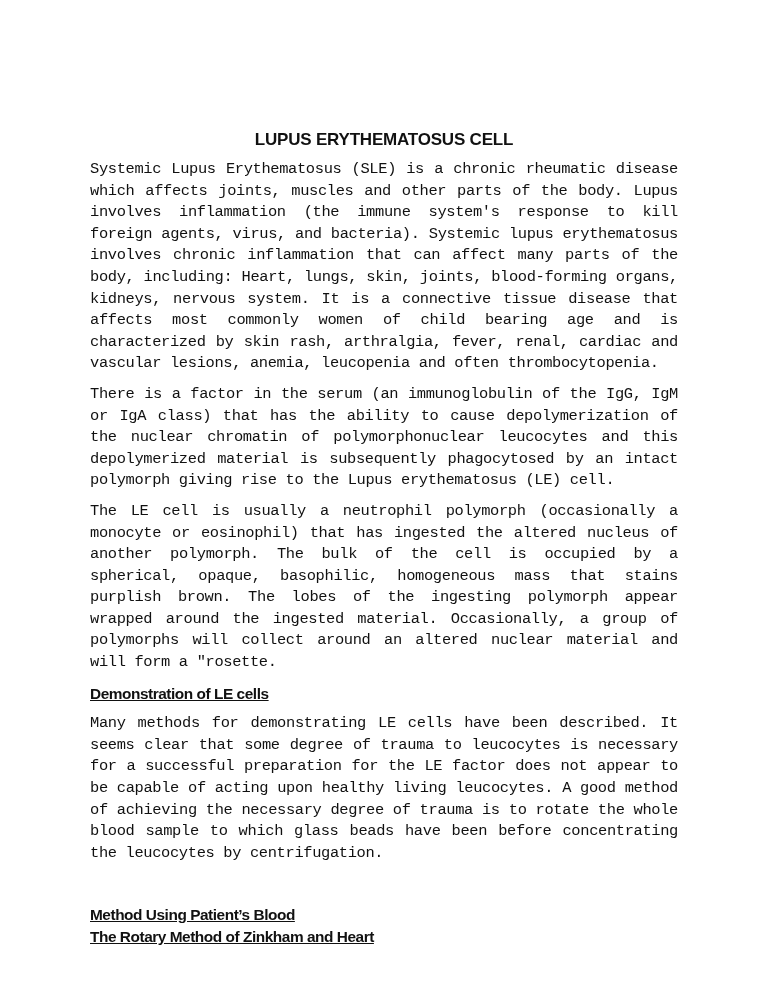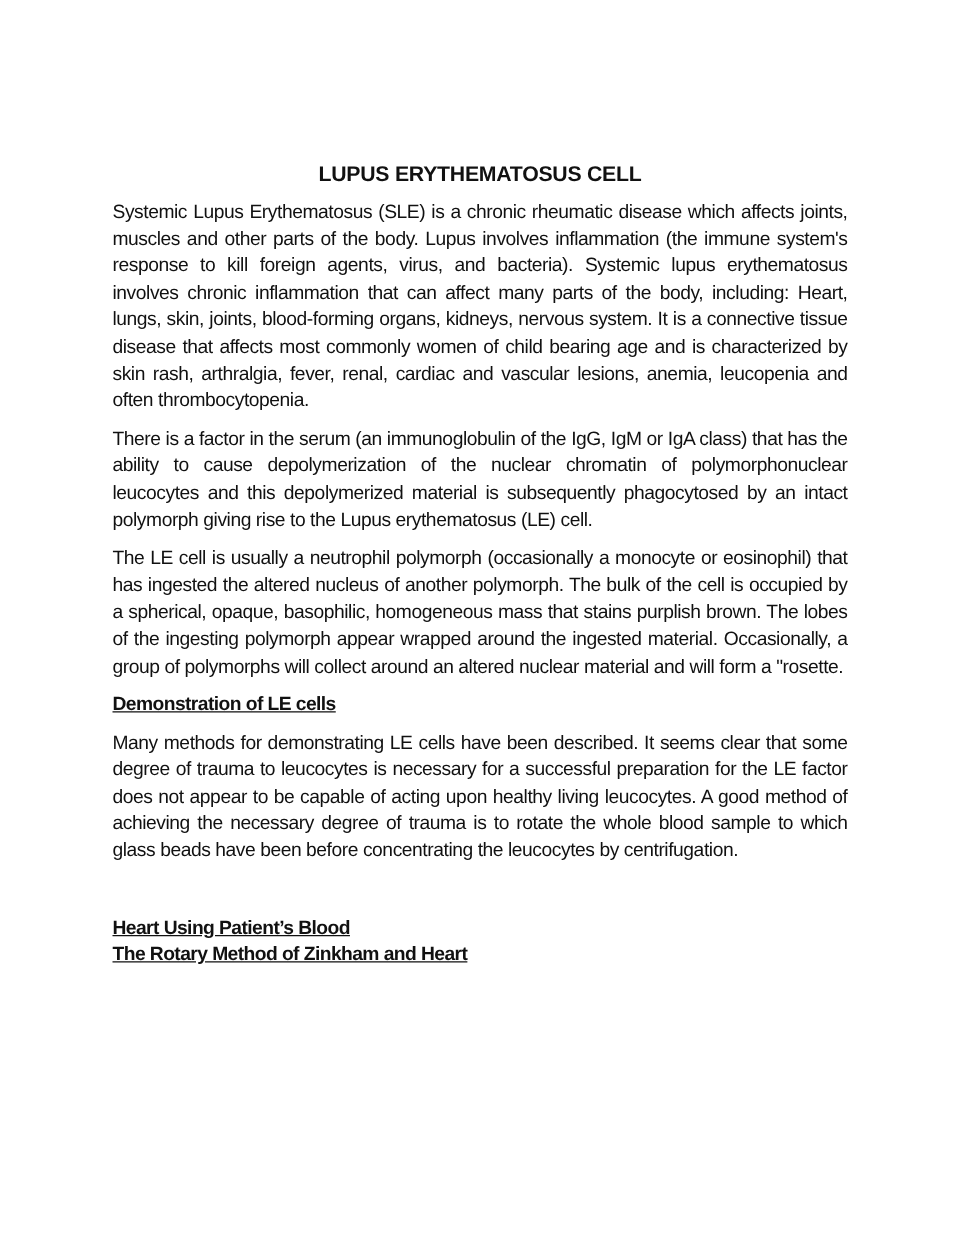--- a/index.html
+++ b/index.html
@@ -30,20 +30,21 @@
       margin: 0 0 8px 0;
       letter-spacing: -0.2px;
     }
     p.para {
       margin: 0 0 9px 0;
       font-size: 15.4px;
       line-height: 21.6px;
       text-align: justify;
       letter-spacing: -0.35px;
       word-spacing: 0px;
+      font-family: Liberation Mono, monospace;
     }
     .heading {
       font-weight: bold;
       font-size: 15.4px;
       line-height: 21.6px;
       margin: 0;
       letter-spacing: -0.45px;
       text-decoration: underline;
     }
     .heading.spaced { margin-bottom: 9px; }
@@ -68,15 +69,15 @@
 
   <p class="para">Systemic Lupus Erythematosus (SLE) is a chronic rheumatic disease which affects joints, muscles and other parts of the body. Lupus involves inflammation (the immune system's response to kill foreign agents, virus, and bacteria). Systemic lupus erythematosus involves chronic inflammation that can affect many parts of the body, including: Heart, lungs, skin, joints, blood-forming organs, kidneys, nervous system. It is a connective tissue disease that affects most commonly women of child bearing age and is characterized by skin rash, arthralgia, fever, renal, cardiac and vascular lesions, anemia, leucopenia and often thrombocytopenia.</p>
   <p class="para">There is a factor in the serum (an immunoglobulin of the IgG, IgM or IgA class) that has the ability to cause depolymerization of the nuclear chromatin of polymorphonuclear leucocytes and this depolymerized material is subsequently phagocytosed by an intact polymorph giving rise to the Lupus erythematosus (LE) cell.</p>
   <p class="para">The LE cell is usually a neutrophil polymorph (occasionally a monocyte or eosinophil) that has ingested the altered nucleus of another polymorph. The bulk of the cell is occupied by a spherical, opaque, basophilic, homogeneous mass that stains purplish brown. The lobes of the ingesting polymorph appear wrapped around the ingested material. Occasionally, a group of polymorphs will collect around an altered nuclear material and will form a "rosette.</p>
 
   <div class="heading spaced">Demonstration of LE cells</div>
   <p class="para">Many methods for demonstrating LE cells have been described. It seems clear that some degree of trauma to leucocytes is necessary for a successful preparation for the LE factor does not appear to be capable of acting upon healthy living leucocytes. A good method of achieving the necessary degree of trauma is to rotate the whole blood sample to which glass beads have been before concentrating the leucocytes by centrifugation.</p>
 
   <div class="gap"></div>
 
-  <div class="heading">Heart Using Patient’s Blood</div>
+  <div class="heading">Method Using Patient’s Blood</div>
   <div class="heading">The Rotary Method of Zinkham and Heart</div>
 </div>
 
 </body></html>

